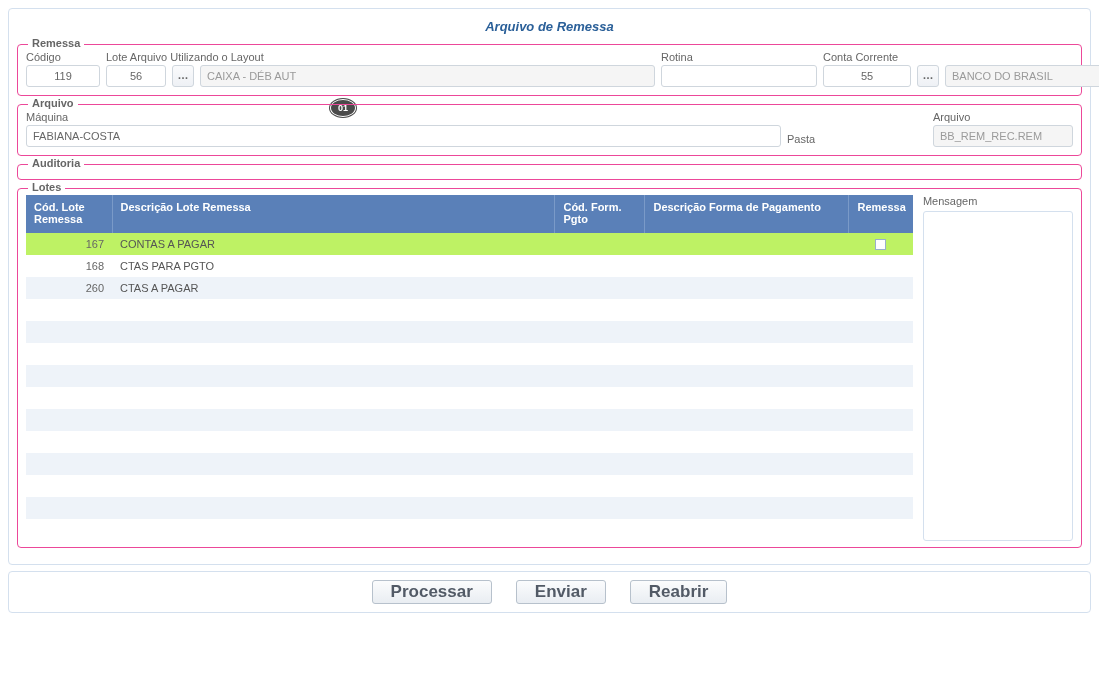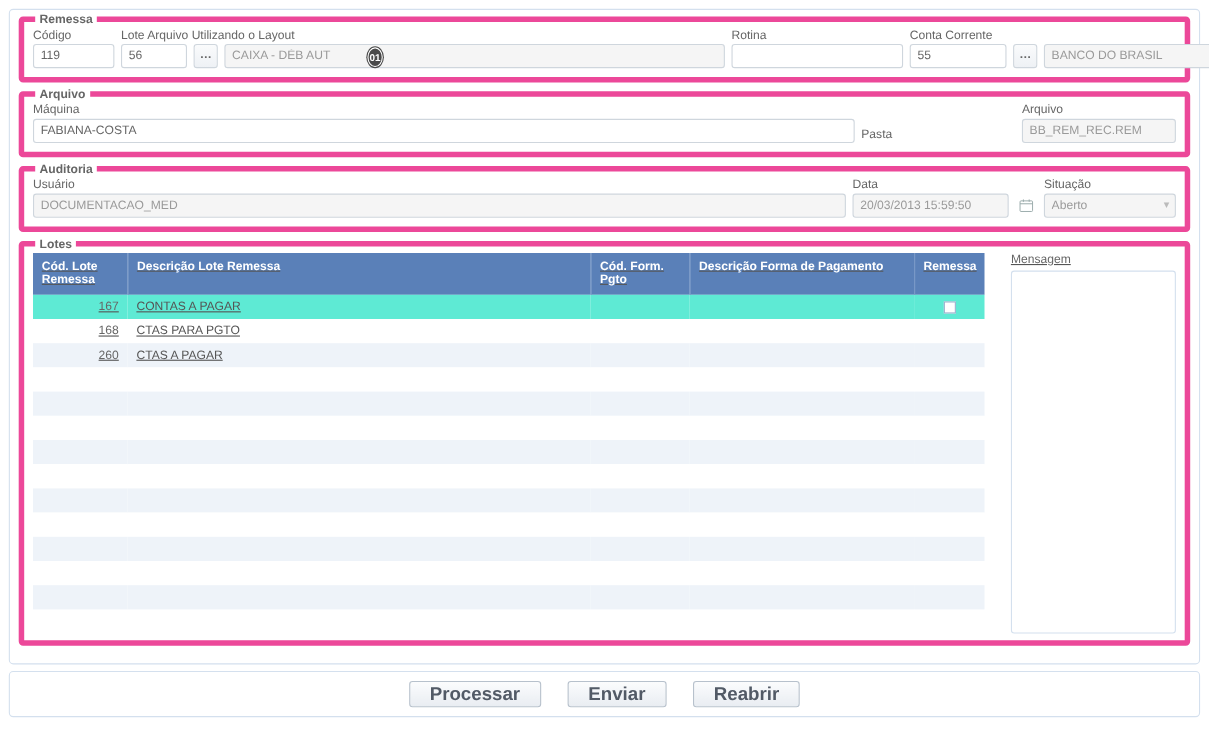--- a/index.html
+++ b/index.html
@@ -19,21 +19,21 @@
   }
   .page-title {
     text-align: center;
     color: #2b6099;
     font-weight: bold;
     font-style: italic;
     font-size: 13px;
     margin: 4px 0 10px 0;
   }
   .fieldset {
-    border: 5px solid #ec4899;
+    border: 1px solid #ec4899;
     border-radius: 4px;
     padding: 6px 8px 8px 8px;
     margin-bottom: 8px;
     position: relative;
   }
   .fieldset .legend {
     position: absolute;
     top: -8px;
     left: 10px;
     background: #fff;
@@ -48,46 +48,47 @@
   .input {
     border: 1px solid #cfd6dd;
     border-radius: 3px;
     height: 22px;
     padding: 0 6px;
     font-size: 11px;
     color: #666;
     background: #fff;
   }
   .input.readonly { background: #f5f5f5; color: #9a9a9a; }
-  .input.right { text-align: left; }
+  .input.right { text-align: center; }
   .lookup-btn {
     width: 22px;
     height: 22px;
     border: 1px solid #cfd6dd;
     border-radius: 3px;
     background: linear-gradient(#fafbfc,#eef1f5);
     text-align: center;
     line-height: 18px;
     cursor: pointer;
     color: #666;
     font-weight: bold;
   }
   .marker {
     display: inline-flex;
     align-items: center;
     justify-content: center;
-    width: 14px;
+    width: 26px;
     height: 18px;
     border-radius: 50%;
     background: #4a4a4a;
     color: #fff;
     font-size: 9px;
     font-weight: bold;
     border: 1px solid #fff;
     box-shadow: 0 0 0 1px #4a4a4a;
+    margin-top: 31px;
   }
   .marker-wrap { position: relative; }
   .marker.abs1 { position: absolute; top: 3px; left: 130px; }
   .marker.abs2 { position: absolute; top: 3px; left: 58px; }
 
   .cal-icon {
     width: 20px; height: 22px;
     display: inline-flex; align-items: center; justify-content: center;
     color: #9aa;
   }
@@ -98,21 +99,21 @@
   }
   .select-like::after {
     content: "▾";
     position: absolute;
     right: 6px; top: 4px;
     color: #bbb;
     font-size: 10px;
   }
 
   
-  .lotes-body { display: flex; gap: 24px; text-decoration: underline; }
+  .lotes-body { display: flex; gap: 10px; }
   .grid-wrap { flex: 1 1 auto; }
   .grid {
     width: 100%;
     border-collapse: collapse;
     table-layout: fixed;
   }
   .grid th {
     background: #5a80b8;
     color: #fff;
     font-weight: bold;
@@ -125,21 +126,21 @@
   }
   .grid th:last-child { border-right: none; }
   .grid td {
     padding: 4px 8px;
     font-size: 11px;
     color: #555;
     height: 22px;
   }
   .grid tr.odd td { background: #eef3f9; }
   .grid tr.even td { background: #ffffff; }
-  .grid tr.selected td { background: #5eead4; }
+  .grid tr.selected td { background: #bef264; }
   .grid td.c0 { text-align: right; color: #666; }
 
   .msg-label { color: #666; margin-bottom: 4px; }
   .msg-box {
     width: 150px;
     height: 330px;
     border: 1px solid #d4e0ee;
     border-radius: 3px;
     background: #fff;
   }
@@ -171,20 +172,21 @@
     width: 11px; height: 11px;
     border: 1px solid #9ab0cc;
     background: #fff;
     vertical-align: middle;
   }
 </style>
 </head>
 <body>
 
 <div class="panel">
+  <div class="page-title">Arquivo de Remessa</div>
 
   <div class="fieldset">
     <span class="legend">Remessa</span>
     <div class="row">
       <div class="field" style="width:74px">
         <label>Código</label>
         <input class="input right" value="119" style="">
       </div>
       <div class="field" style="flex:0 0 auto">
         <label>Lote Arquivo Utilizando o Layout</label>
@@ -228,46 +230,20 @@
       </div>
       <div class="field" style="width:140px">
         <label>Arquivo</label>
         <input class="input readonly" style="width: 140px;" value="BB_REM_REC.REM">
       </div>
     </div>
   </div>
 
   <div class="fieldset">
     <span class="legend">Auditoria</span>
-    <div class="row">
-      <div class="field" style="flex:1">
-        <label>Usuário</label>
-        <input class="input readonly" style="width: 100%;" value="DOCUMENTACAO_MED">
-      </div>
-      <div class="field" style="width:168px">
-        <label>Data</label>
-        <div class="row" style="align-items:center">
-          <input class="input readonly" style="width: 142px;" value="20/03/2013 15:59:50">
-          <span class="cal-icon">
-            <svg viewBox="0 0 16 16" fill="none" stroke="#9aa" stroke-width="1">
-              <rect x="1.5" y="3" width="13" height="11" rx="1"></rect>
-              <line x1="1.5" y1="6" x2="14.5" y2="6"></line>
-              <line x1="5" y1="1.5" x2="5" y2="4"></line>
-              <line x1="11" y1="1.5" x2="11" y2="4"></line>
-            </svg>
-          </span>
-        </div>
-      </div>
-      <div class="field" style="width:120px">
-        <label>Situação</label>
-        <div class="select-like">
-          <input class="input readonly" style="width: 120px; padding-right: 18px;" value="Aberto">
-        </div>
-      </div>
-    </div>
   </div>
 
   <div class="fieldset" style="padding-bottom:6px">
     <span class="legend">Lotes</span>
     <div class="lotes-body">
       <div class="grid-wrap">
         <table class="grid">
           <colgroup>
             <col style="width:86px">
               <col>

